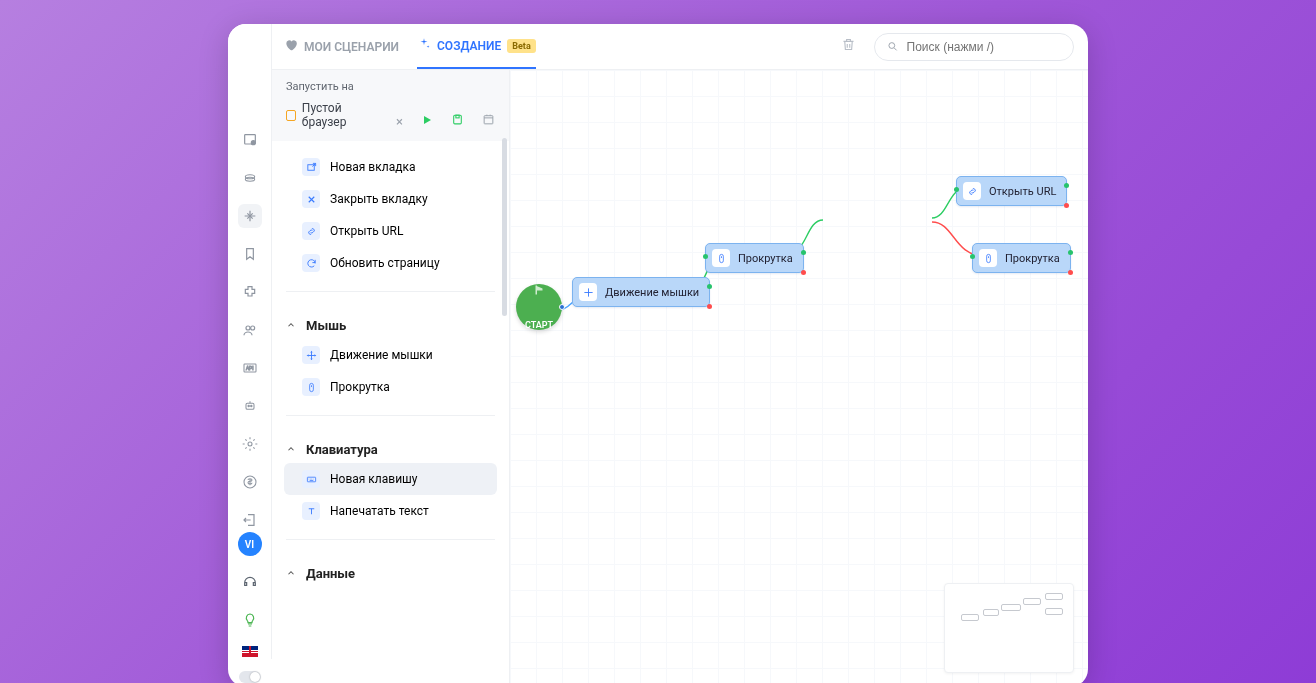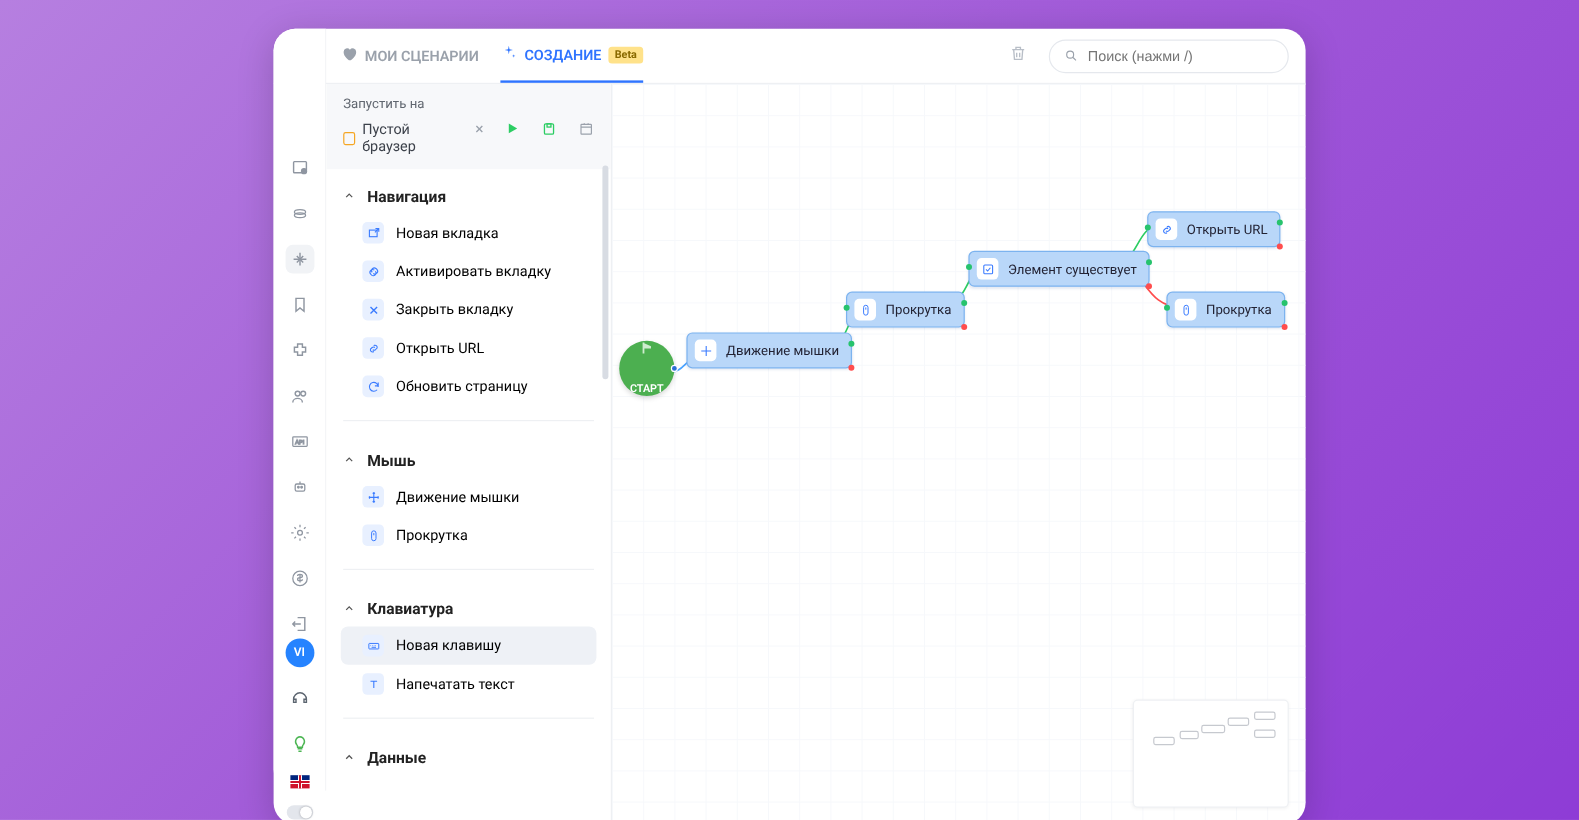--- a/index.html
+++ b/index.html
@@ -125,21 +125,21 @@
     border-right: 1px solid #eef0f3;
     overflow-y:auto;
     position:relative;
     background:#fff;
   }
   .run-bar {
     background:#f7f8fa;
     padding: 10px 14px 12px;
   }
   .run-label { font-size:11px; color:#60666f; margin-bottom:8px;}
-  .run-row { display:flex; align-items:flex-start; gap:18px; font-size:12px; color:#3c414a;}
+  .run-row { display:flex; align-items:flex-end; gap:18px; font-size:12px; color:#3c414a;}
   .run-chip { display:flex; align-items:center; gap:6px;}
   .run-chip-sq { width:11px; height:11px; border:1.5px solid #f5a623; border-radius:2px; display:inline-block;}
   .run-x { color:#9aa1ab; cursor:pointer; font-size:13px;}
   .run-play { color:#2ccd63; cursor:pointer;}
   .run-play svg{width:12px;height:12px;}
   .run-save { color:#2ccd63; cursor:pointer;}
   .run-save svg{width:13px;height:13px;}
   .run-grid { color:#9aa1ab; cursor:pointer;}
   .run-grid svg{width:13px;height:13px;}
   .section { padding: 10px 12px 2px; }
@@ -351,42 +351,28 @@
                 <rect x="9" y="4" width="6" height="5"></rect>
               </svg></span>
           <span class="run-grid"><svg viewBox="0 0 24 24" fill="none" stroke="currentColor" stroke-width="1.8">
                 <rect x="4" y="5" width="16" height="15" rx="1"></rect>
                 <path d="M4 9h16M9 5V3M15 5V3"></path>
               </svg></span>
         </div>
       </div>
 
       <div class="section">
-        <div class="section-header">
-          <span class="sh-chevron"><svg viewBox="0 0 24 24" fill="none" stroke="#555" stroke-width="2.5">
-                <path d="M6 15l6-6 6 6"></path>
-              </svg></span>
-          <span>Навигация</span>
-        </div>
         <div class="action-item">
           <span class="ai-ic">
               <svg viewBox="0 0 24 24" fill="none" stroke="#3a7bff" stroke-width="2">
                 <rect x="4" y="6" width="14" height="12"></rect>
                 <path d="M15 3h6v6M21 3l-7 7"></path>
               </svg>
             </span>
           <span>Новая вкладка</span>
-        </div>
-        <div class="action-item">
-          <span class="ai-ic">
-              <svg viewBox="0 0 24 24" fill="none" stroke="#3a7bff" stroke-width="2">
-                <path d="M9 13a5 5 0 017-7l2 2a5 5 0 01-7 7M15 11a5 5 0 01-7 7l-2-2a5 5 0 017-7"></path>
-              </svg>
-            </span>
-          <span>Активировать вкладку</span>
         </div>
         <div class="action-item">
           <span class="ai-ic">
               <svg viewBox="0 0 24 24" fill="none" stroke="#3a7bff" stroke-width="2.5">
                 <path d="M6 6l12 12M18 6L6 18"></path>
               </svg>
             </span>
           <span>Закрыть вкладку</span>
         </div>
         <div class="action-item">
@@ -518,32 +504,20 @@
               <rect x="8" y="3" width="8" height="18" rx="4"></rect>
               <path d="M12 7v4"></path>
             </svg>
           </span>
         <span>Прокрутка</span>
         <span class="dot green" style="left:-3px;top:10px;"></span>
         <span class="dot green" style="right:-3px;top:6px;"></span>
         <span class="dot red" style="right:-3px;bottom:-3px;"></span>
       </div>
 
-      <div class="node" style="left:297px; top:139px;">
-        <span class="node-ic">
-            <svg viewBox="0 0 24 24" fill="none" stroke="#3a7bff" stroke-width="2">
-              <rect x="4" y="4" width="16" height="16" rx="2"></rect>
-              <path d="M8 12l3 3 5-6"></path>
-            </svg>
-          </span>
-        <span>Элемент существует</span>
-        <span class="dot green" style="left:-3px;top:10px;"></span>
-        <span class="dot green" style="right:-3px;top:6px;"></span>
-        <span class="dot red" style="right:-3px;bottom:-3px;"></span>
-      </div>
 
       <div class="node" style="left:446px; top:106px;">
         <span class="node-ic">
             <svg viewBox="0 0 24 24" fill="none" stroke="#3a7bff" stroke-width="2">
               <path d="M10 14a4 4 0 005 0l3-3a4 4 0 00-5-5l-1 1M14 10a4 4 0 00-5 0l-3 3a4 4 0 005 5l1-1"></path>
             </svg>
           </span>
         <span>Открыть URL</span>
         <span class="dot green" style="left:-3px;top:10px;"></span>
         <span class="dot green" style="right:-3px;top:6px;"></span>

